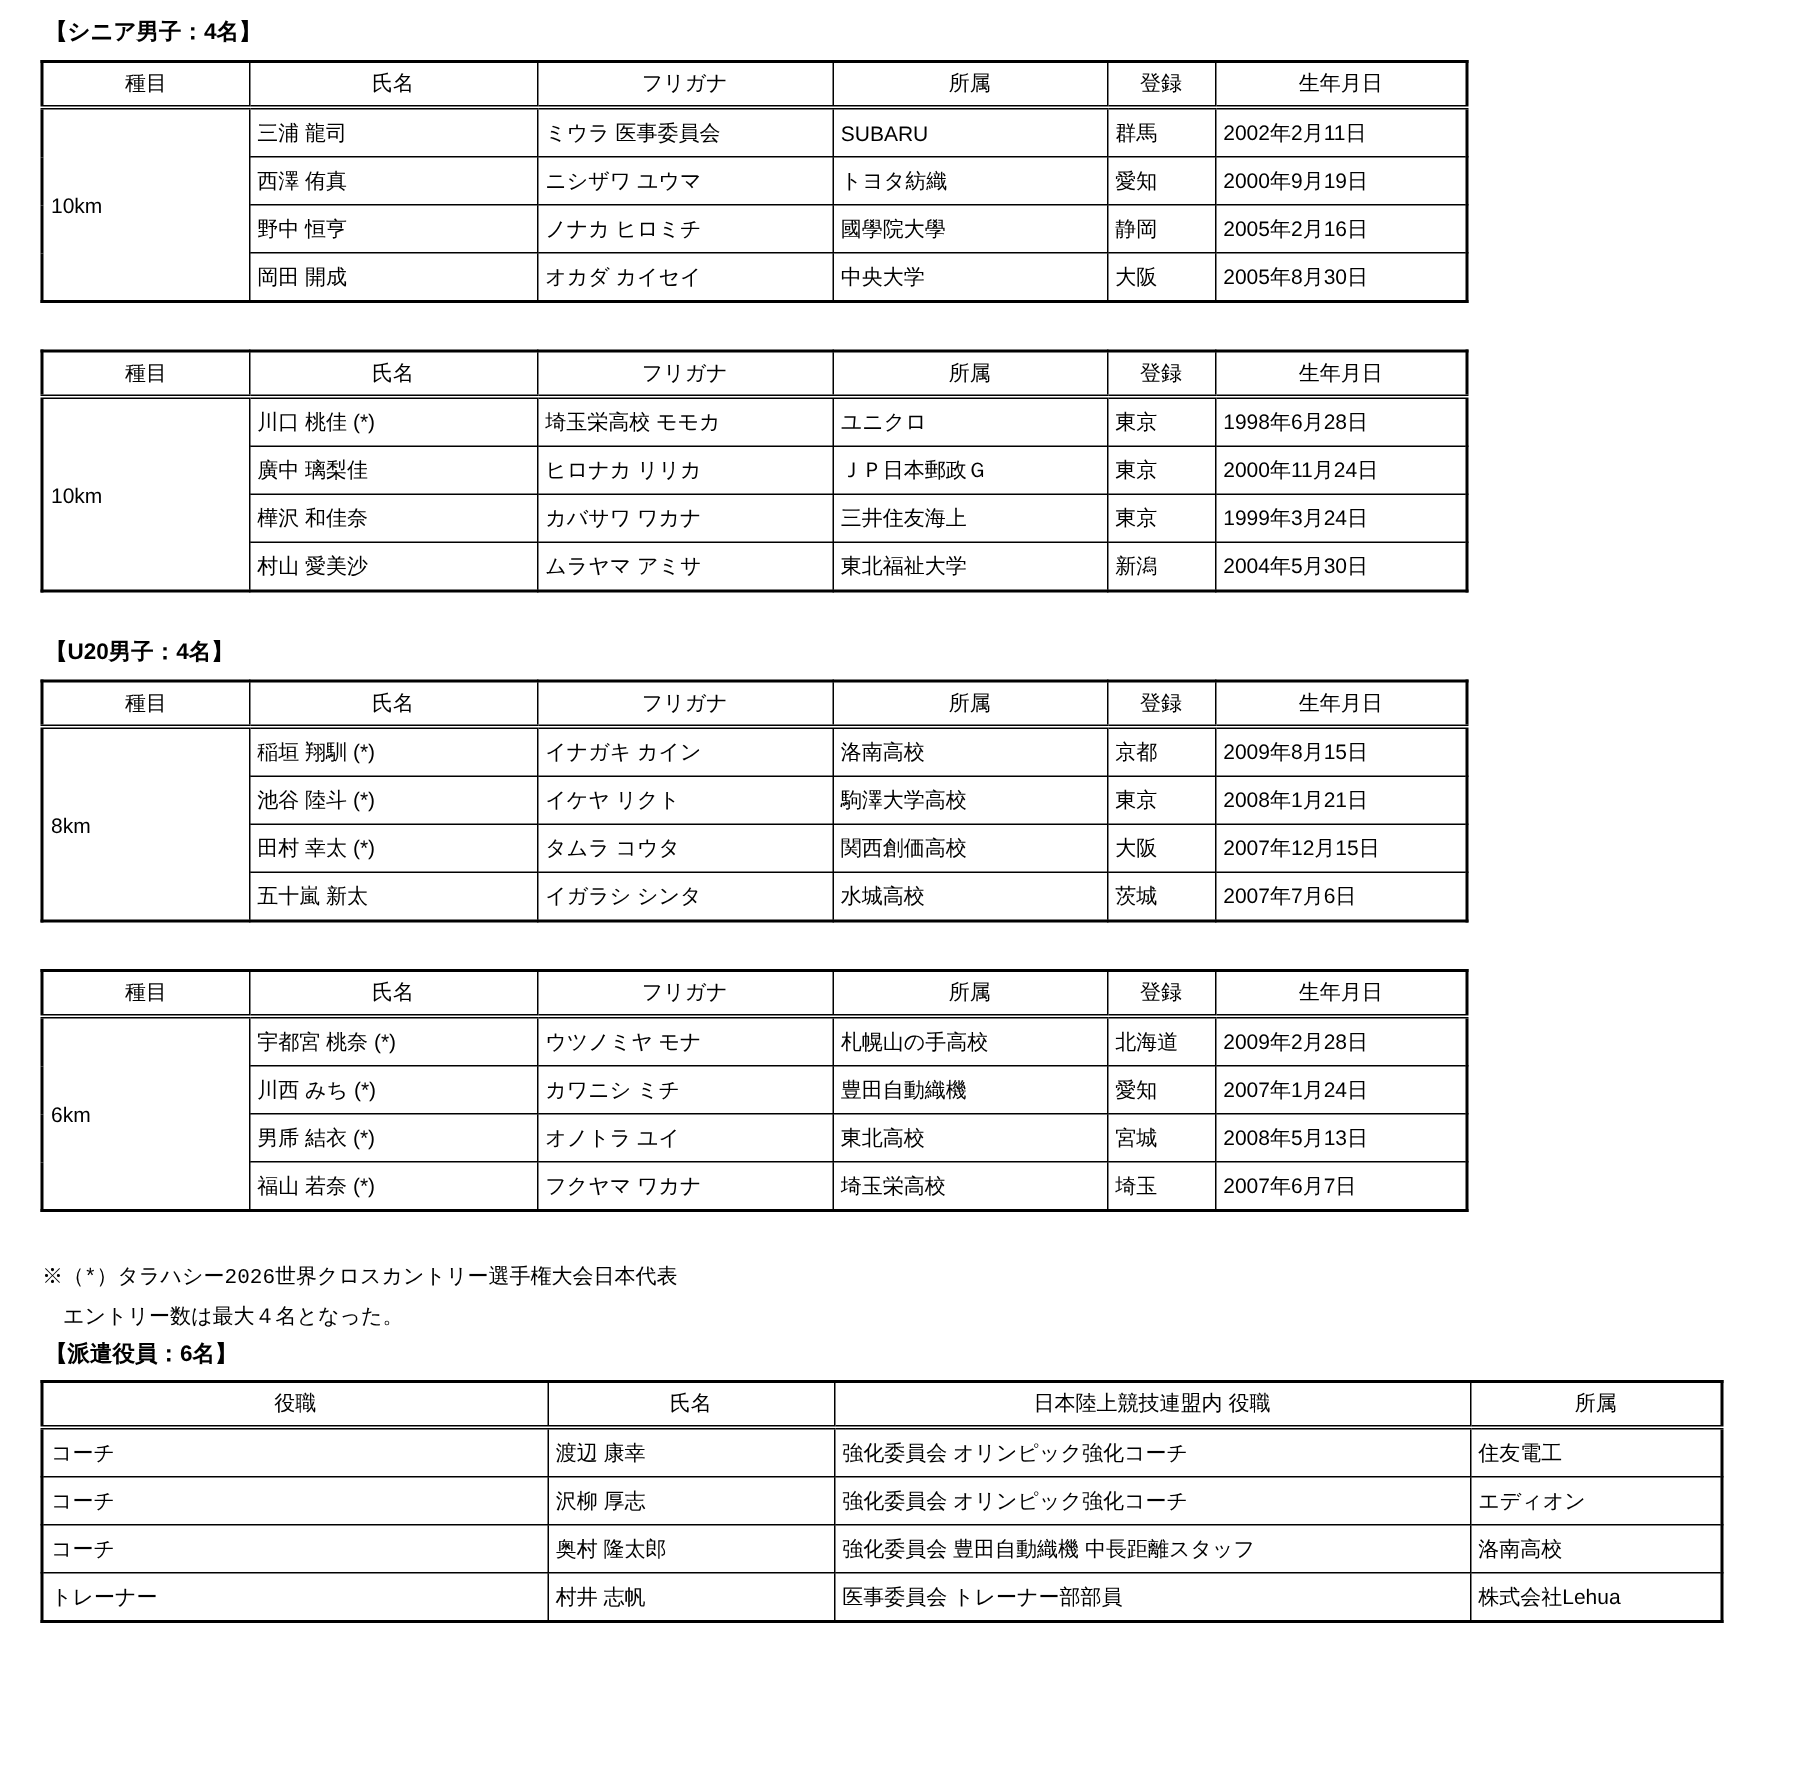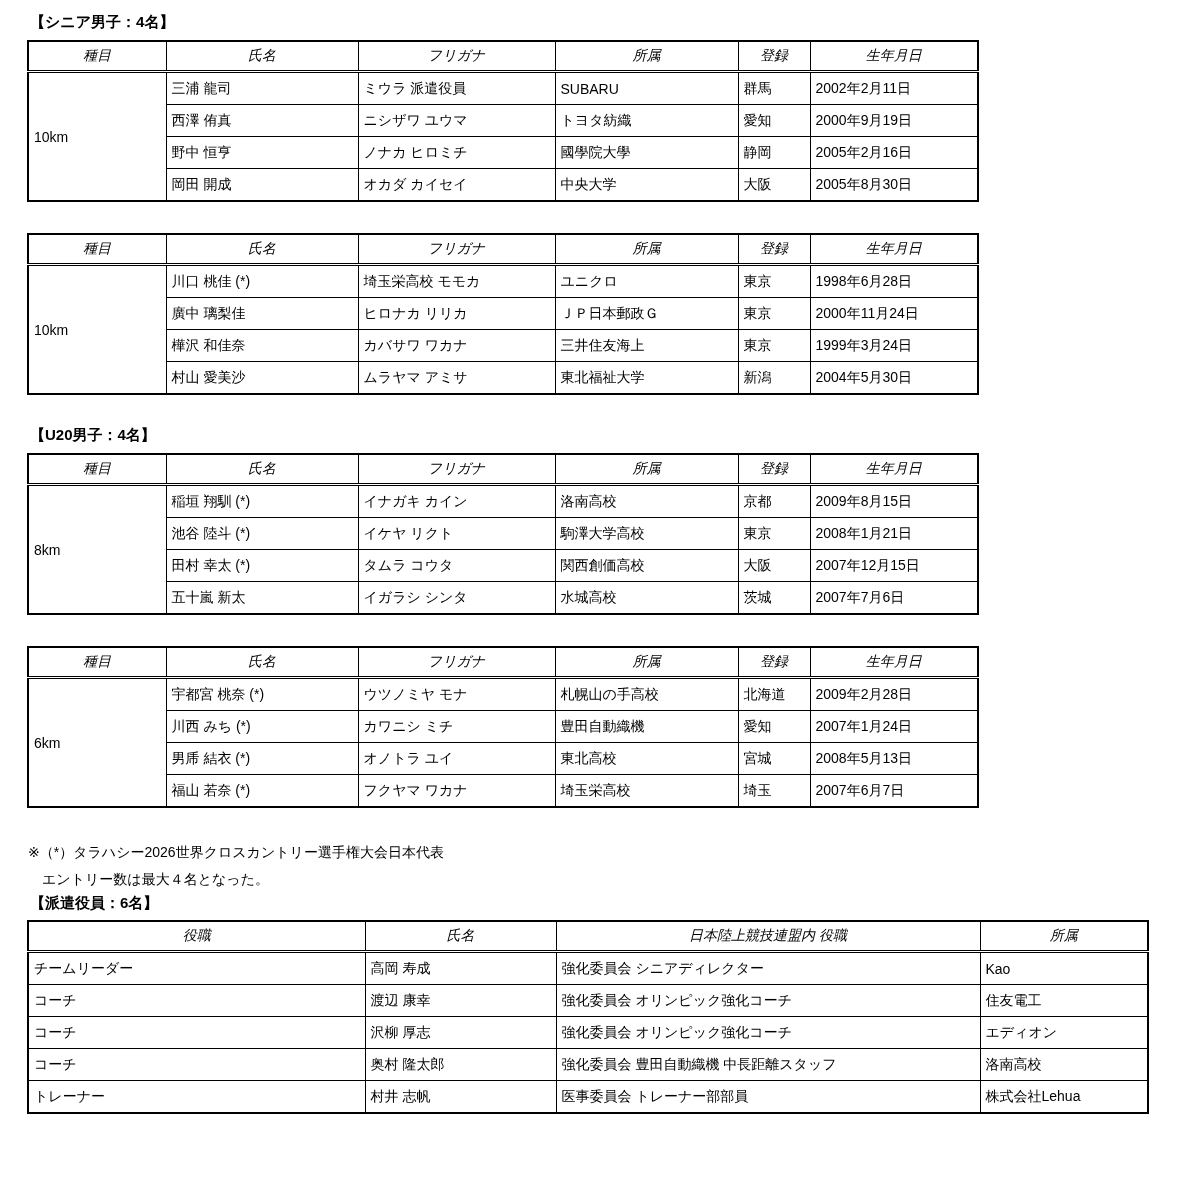--- a/index.html
+++ b/index.html
@@ -28,21 +28,20 @@
   table.staff  { width: 1120px; margin: 0; }
 
   th {
     font-weight: normal;
     border: 1px solid #000;
     border-bottom: 3px double #000;
     height: 28px;
     text-align: center;
     padding: 0 2px;
     font-size: 14px;
-    font-style: italic;
   }
   td {
     border: 1px solid #000;
     height: 30px;
     padding: 1px 5px 0 5px;
     font-size: 14px;
     white-space: nowrap;
     overflow: hidden;
     vertical-align: middle;
     text-align: left;
@@ -56,21 +55,21 @@
   .roster col.c-team  { width: 183px; }
   .roster col.c-reg   { width: 72px; }
   .roster col.c-dob   { width: 168px; }
 
   
   .staff col.s-role    { width: 337px; }
   .staff col.s-name    { width: 191px; }
   .staff col.s-fedrole { width: 424px; }
   .staff col.s-org     { width: 168px; }
 
-  .notes { margin: 5px 0 0 1px; }
+  .notes { margin: 5px 0 0 1px; font-family: Liberation Mono, monospace; }
   .note { line-height: 27px; font-size: 14px; white-space: pre-wrap; }
   .staff-title { margin: 1px 0 8px 3px; }
 </style>
 </head>
 <body>
 
 <div class="page">
 
   <section>
     <h2 class="sec-title">【シニア男子：4名】</h2>
@@ -90,21 +89,21 @@
           <th>フリガナ</th>
           <th>所属</th>
           <th>登録</th>
           <th>生年月日</th>
         </tr>
       </thead>
       <tbody>
         <tr>
           <td class="event" rowspan="4">10km</td>
           <td>三浦 龍司</td>
-          <td>ミウラ 派遣役員</td>
+          <td>ミウラ 医事委員会</td>
           <td>SUBARU</td>
           <td>群馬</td>
           <td>2002年2月11日</td>
         </tr>
         <tr>
           <td>西澤 侑真</td>
           <td>ニシザワ ユウマ</td>
           <td>トヨタ紡織</td>
           <td>愛知</td>
           <td>2000年9月19日</td>
@@ -307,26 +306,20 @@
       <thead>
         <tr>
           <th>役職</th>
           <th>氏名</th>
           <th>日本陸上競技連盟内 役職</th>
           <th>所属</th>
         </tr>
       </thead>
       <tbody>
         <tr>
-          <td>チームリーダー</td>
-          <td>高岡 寿成</td>
-          <td>強化委員会 シニアディレクター</td>
-          <td>Kao</td>
-        </tr>
-        <tr>
           <td>コーチ</td>
           <td>渡辺 康幸</td>
           <td>強化委員会 オリンピック強化コーチ</td>
           <td>住友電工</td>
         </tr>
         <tr>
           <td>コーチ</td>
           <td>沢柳 厚志</td>
           <td>強化委員会 オリンピック強化コーチ</td>
           <td>エディオン</td>

